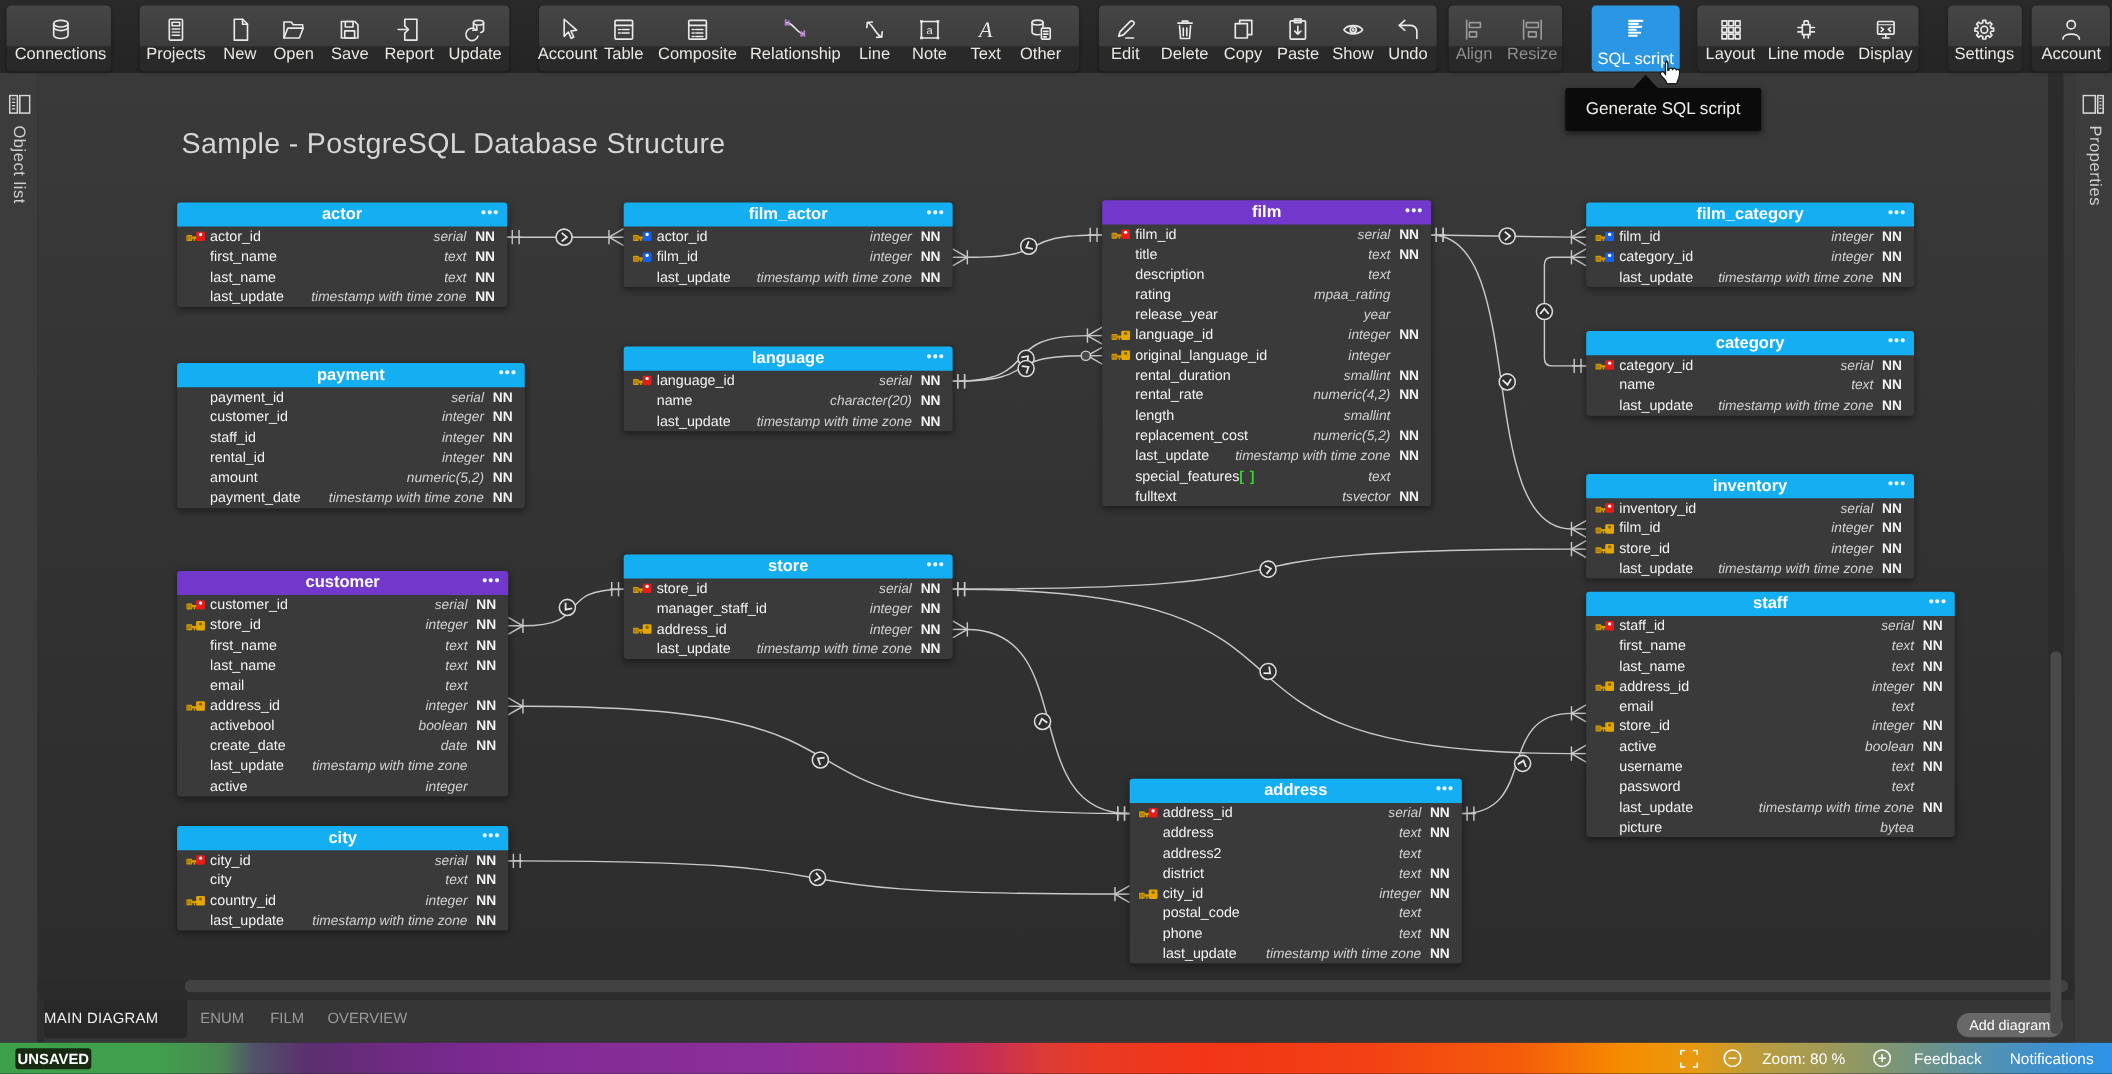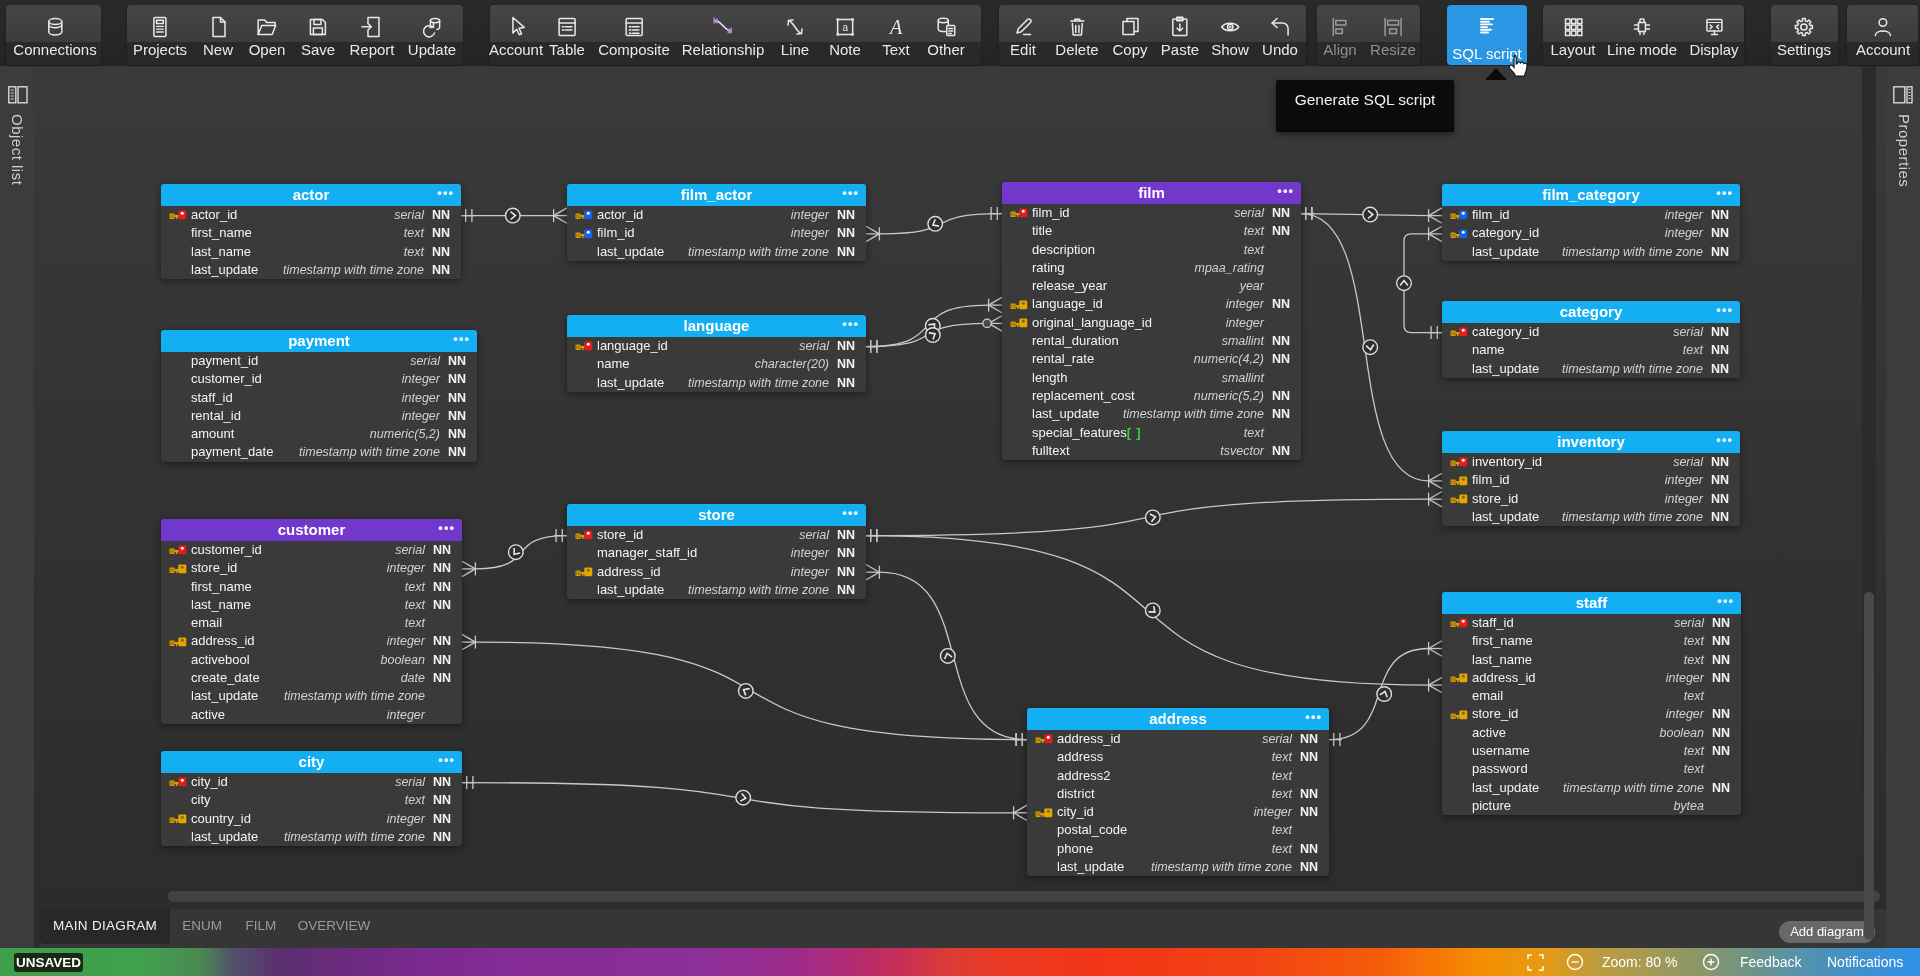--- a/index.html
+++ b/index.html
@@ -22,38 +22,39 @@
 .ti{position:absolute;top:0;transform:translateX(-50%);text-align:center}
 .ti .ic{height:30px;padding-top:7px}
 .ti .lb{font-size:15px;color:#ece9e4;margin-top:6px;white-space:nowrap}
 .ti .lb.dim{color:#8f8f8f}
 #sqlbtn{position:absolute;left:1447px;top:5px;width:80px;height:60px;background:#2b97e4;border-radius:4px;text-align:center}
 #sqlbtn .lb{font-size:15px;color:#fff;margin-top:10px}
 #lsb{left:0;top:66px;width:34px;height:882px;background:#3c3c3c}
 #rsb{left:1886px;top:66px;width:34px;height:882px;background:#3c3c3c}
 .vtext{position:absolute;writing-mode:vertical-rl;font-size:15px;color:#cfcfcf;letter-spacing:.5px}
 #tabs{left:34px;top:909px;width:1852px;height:39px;background:#363636}
-#acttab{position:absolute;left:6px;top:0;width:130px;height:35px;background:#282828;border-radius:0 0 4px 4px;color:#f2f2f2;font-size:13.5px;text-align:center;line-height:34px;letter-spacing:.3px}
+#acttab{position:absolute;left:6px;top:0;width:130px;height:35px;background:#282828;border-radius:0 0 4px 4px;color:#f2f2f2;font-size:13.5px;line-height:34px;letter-spacing:.3px}
 .tab{position:absolute;top:0;height:35px;color:#9b9b9b;font-size:13.5px;line-height:34px;transform:translateX(-50%)}
 #adddiag{position:absolute;right:11px;top:12px;width:96px;height:22px;background:rgba(135,135,135,.62);border-radius:11px;color:#fff;font-size:13px;text-align:center;line-height:22px}
 #status{left:0;top:948px;width:1920px;height:28px;color:#fff;font-size:14px;font-weight:bold;line-height:28px;white-space:nowrap;
 background:linear-gradient(90deg,#3fa04c 0%,#40a04d 7.5%,#4b8852 10.5%,#50536a 12%,#5b2f6f 14.6%,#6d2a80 18.2%,#7a2990 22%,#832b96 26%,#8c2f9a 36.5%,#9f2c8a 41.7%,#b42a72 44.3%,#c62f55 46.9%,#dc3b36 49.5%,#e93a24 52%,#f23517 57%,#f24214 65%,#f55c0a 71.9%,#f58d00 77%,#e89a10 80.2%,#bb9c3e 83.3%,#a49a55 86%,#8a9768 88.5%,#6f9385 91.1%,#5592ad 93.8%,#4290c9 96.4%,#3392e0 98.9%,#2e93e8 100%)}
 #unsaved{position:absolute;left:14px;top:5px;width:69px;height:19px;background:#182a12;border-radius:3px;color:#fff;font-size:13.5px;text-align:center;line-height:19px;font-weight:bold}
 #stext{position:absolute;left:92px;top:0;font-size:13.5px;letter-spacing:-0.1px}
 .sic{position:absolute;top:0;color:#fff;font-weight:normal}
-#tooltip{position:absolute;left:1276px;top:80px;width:178px;height:52px;background:#0b0b0b;color:#f3f1ee;font-size:15.5px;text-align:center;line-height:39px;border-radius:2px;z-index:40;box-shadow:0 2px 6px rgba(0,0,0,.5)}
+#tooltip{position:absolute;left:1423px;top:80px;width:178px;height:39px;background:#0b0b0b;color:#f3f1ee;font-size:15.5px;text-align:center;line-height:39px;border-radius:2px;z-index:40;box-shadow:0 2px 6px rgba(0,0,0,.5)}
 #ttarrow{position:absolute;left:1485px;top:68px;width:0;height:0;border-left:11px solid transparent;border-right:11px solid transparent;border-bottom:12px solid #0b0b0b;z-index:40}
 #hsb{position:absolute;left:134px;top:825px;width:1712px;height:11px;background:#424242;border-radius:5px;z-index:5}
 #hsbtrack{position:absolute;left:0px;top:825px;width:1852px;height:12px;background:#2b2b2b;z-index:4}
 #vsbtrack{position:absolute;left:1828px;top:0px;width:14px;height:843px;background:#2b2b2b;z-index:4}
 #vsb{position:absolute;left:1830px;top:526px;width:10px;height:348px;background:#4a4a4a;border-radius:5px;z-index:5}
 svg.lay{position:absolute;left:0;top:0;z-index:2}
 </style></head><body>
 
 <div id="canvas" class="abs">
+<div id="title" class="abs">Sample - PostgreSQL Database Structure</div>
 <div id="hsbtrack"></div>
     <div id="hsb"></div>
     <div id="vsbtrack"></div>
     <div id="vsb"></div>
 <svg class="lay" width="1852" height="843" viewBox="34 66 1852 843">
       <line x1="461.0" y1="215.6" x2="553.6" y2="215.6" stroke="#c9c9c9" stroke-width="1.3"></line>
       <line x1="461.0" y1="215.6" x2="473.9" y2="215.6" stroke="#c9c9c9" stroke-width="1.3"></line>
       <line x1="465.7" y1="209.1" x2="465.7" y2="222.1" stroke="#c9c9c9" stroke-width="1.3"></line>
       <line x1="471.9" y1="209.1" x2="471.9" y2="222.1" stroke="#c9c9c9" stroke-width="1.3"></line>
       <line x1="553.6" y1="215.6" x2="567.0" y2="207.9" stroke="#c9c9c9" stroke-width="1.3"></line>
@@ -789,21 +790,21 @@
         <span class="nm">store_id</span>
         <span class="ty">integer</span>
         <span class="nn">NN</span>
       </div>
 <div class="rw">
         <span class="nm">last_update</span>
         <span class="ty">timestamp with time zone</span>
         <span class="nn">NN</span>
       </div>
 </div>
-<div class="tbl" style="left:1408px;top:526px;width:299px">
+<div class="tbl" style="left:1408px;top:472px;width:335px">
 <div class="hd cyan">staff<span class="dots">•••</span></div>
 <div class="rw">
         <span class="key"><svg width="18" height="12" viewBox="0 0 18 12">
             <g>
               <rect x="0.5" y="3.6" width="5.2" height="5.4" rx="0.8" fill="#d99e04"></rect>
               <path d="M1.6 4.6 v3.4 M3 4.6 v3.4 M4.4 4.6 v3.4" stroke="#8a6503" stroke-width="0.7"></path>
               <rect x="5.5" y="5" width="5.5" height="2.1" fill="#d99e04"></rect>
               <rect x="7" y="7" width="1.4" height="2" fill="#d99e04"></rect>
               <rect x="9.3" y="0.6" width="8" height="8.6" rx="1.2" fill="#e51c1c"></rect>
               <circle cx="13.3" cy="3.2" r="1.5" fill="#fff"></circle>

